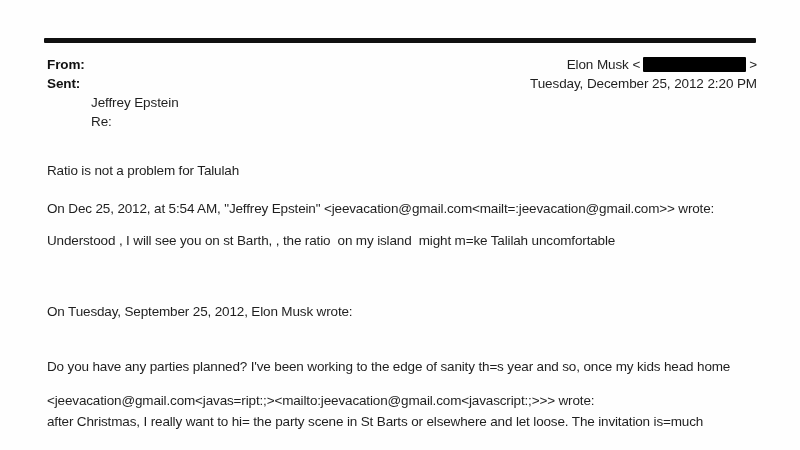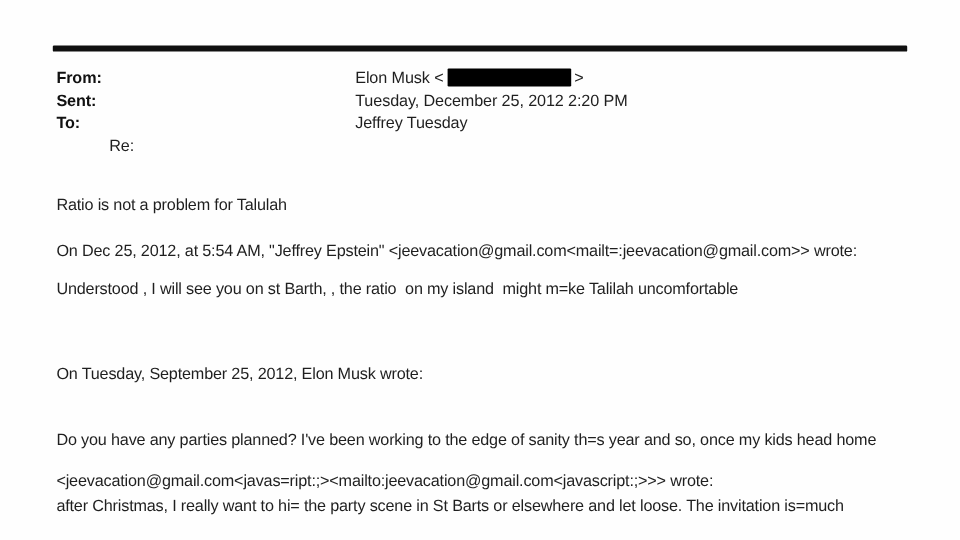--- a/index.html
+++ b/index.html
@@ -29,20 +29,21 @@
   .header {
     position: absolute;
     left: 47px;
     top: 55px;
     width: 710px;
   }
   .hrow {
     display: flex;
     line-height: 19px;
     font-size: 13.5px;
+    justify-content: space-between;
   }
   .hlabel {
     width: 205px;
     font-weight: bold;
     color: #111111;
     letter-spacing: -0.1px;
   }
   .hvalue {
     color: #1f1f1f;
     white-space: pre;
@@ -84,22 +85,21 @@
   <div class="header">
     <div class="hrow">
       <div class="hlabel">From:</div>
       <div class="hvalue"><span>Elon Musk &lt;</span><span class="redaction"></span><span>&gt;</span></div>
     </div>
     <div class="hrow">
       <div class="hlabel">Sent:</div>
       <div class="hvalue">Tuesday, December 25, 2012 2:20 PM</div>
     </div>
     <div class="hrow">
-      <div class="hlabel">To:</div>
-      <div class="hvalue">Jeffrey Tuesday</div>
+      <div class="hvalue">Jeffrey Epstein</div>
     </div>
     <div class="hrow">
       <div class="hvalue">Re:</div>
     </div>
   </div>
 
   <div class="bodytext p1">Ratio is not a problem for Talulah</div>
 
   <div class="bodytext p2">On Dec 25, 2012, at 5:54 AM, "Jeffrey Epstein" &lt;jeevacation@gmail.com&lt;mailt=:jeevacation@gmail.com&gt;&gt; wrote:</div>
 

